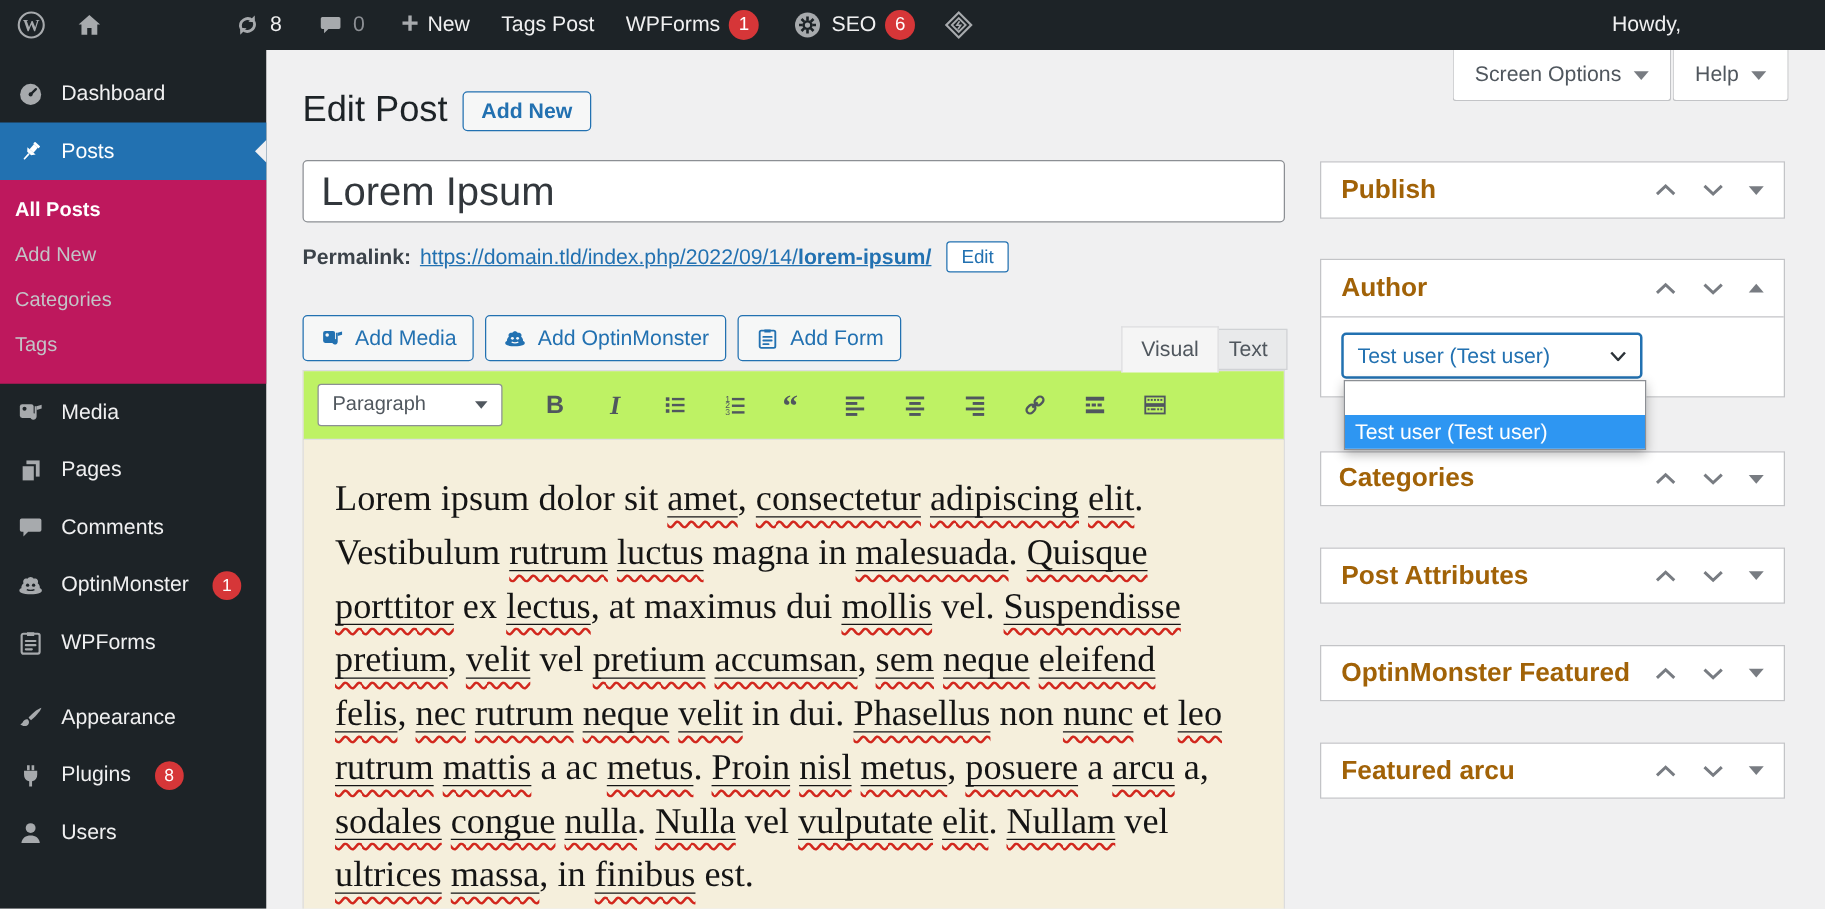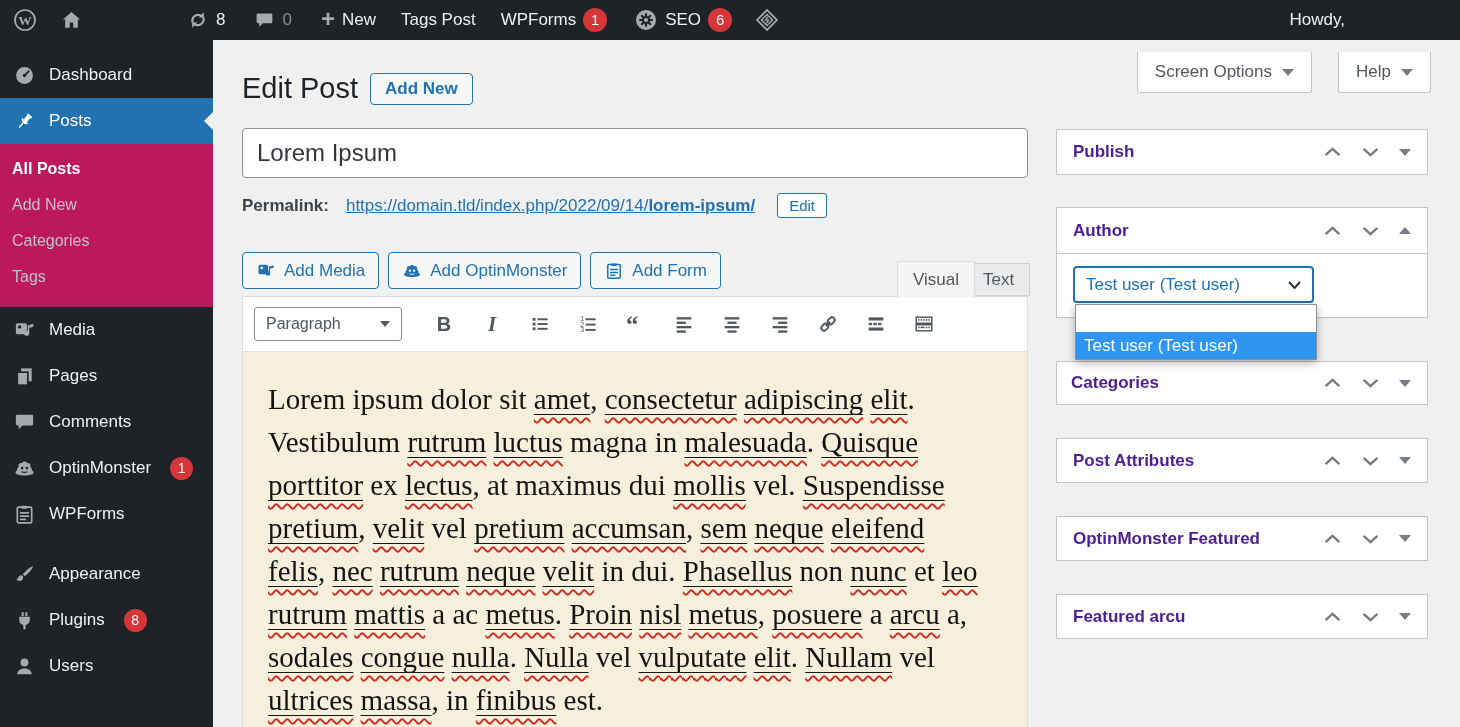--- a/index.html
+++ b/index.html
@@ -31,55 +31,55 @@
   .sb-badge{background:#d63638;color:#fff;border-radius:50%;min-width:23px;height:23px;
             line-height:23px;text-align:center;font-size:14px;display:inline-block;margin-left:6px}
   .submenu{background:#be185d;padding:7px 0 12px}
   .submenu-item{padding:9px 12px;color:#c3c4c7;font-size:16px;cursor:pointer}
   .submenu-item.current{color:#fff;font-weight:700}
   .menu-sep{height:14px}
 
   
   .content{position:absolute;left:213px;top:40px;right:0;bottom:0;background:#f0f0f1;overflow:hidden}
 
-  .screen-tabs{position:absolute;top:12px;right:29px;display:flex;gap:26px;z-index:50}
+  .screen-tabs{position:absolute;top:0;right:29px;display:flex;gap:1px;z-index:50}
   .screen-tab{background:#fff;border:1px solid #c3c4c7;border-top:none;border-radius:0 0 3px 3px;
               height:40px;display:flex;align-items:center;gap:10px;padding:0 17px;color:#50575e;font-size:17px;cursor:pointer}
   .tri-down{width:0;height:0;border-left:6px solid transparent;border-right:6px solid transparent;border-top:7px solid #787c82}
   .tri-up{width:0;height:0;border-left:6px solid transparent;border-right:6px solid transparent;border-bottom:7px solid #787c82}
 
   .page-header{position:absolute;left:29px;top:32px;display:flex;align-items:center;gap:12px}
   .page-title{font-size:29px;font-weight:400;color:#1d2327}
   .btn-add-new{border:1px solid #2271b1;background:#f6f7f7;color:#2271b1;border-radius:4px;
                font-size:17px;font-weight:600;padding:5px 14px;cursor:pointer}
 
   .title-input{position:absolute;left:29px;top:88px;width:786px;height:50px;box-sizing:border-box;
-               border:1px solid #8c8f94;border-radius:4px;background:#fff;font-size:24px;color:#32373c;
+               border:1px solid #8c8f94;border-radius:4px;background:#fff;font-size:32px;color:#32373c;
                padding:0 14px;font-family:"Liberation Sans",sans-serif}
 
-  .permalink-row{position:absolute;left:29px;top:153px;display:flex;align-items:center;gap:17px;font-size:17px;color:#3c434a}
+  .permalink-row{position:absolute;left:29px;top:153px;display:flex;align-items:center;gap:7px;font-size:17px;color:#3c434a}
   .permalink-label{font-weight:600}
   .permalink-link{color:#2271b1;text-decoration:underline;cursor:pointer}
   .permalink-link b{font-weight:700}
   .btn-edit{border:1px solid #2271b1;background:#fff;color:#2271b1;border-radius:3px;
             font-size:15px;padding:3px 11px;margin-left:5px;cursor:pointer}
 
   .media-row{position:absolute;left:29px;top:212px;display:flex;gap:9px;z-index:5}
   .btn-media{border:1px solid #2271b1;background:#f6f7f7;color:#2271b1;border-radius:4px;height:37px;
              display:flex;align-items:center;gap:8px;padding:0 13px;font-size:17px;cursor:pointer;--bg:#f6f7f7}
   .btn-media svg{width:20px;height:20px}
 
   .editor-tab{position:absolute;height:35px;box-sizing:border-box;display:flex;align-items:center;
               padding:0 15px;font-size:17px;color:#50575e;cursor:pointer}
   .tab-visual{left:684px;top:221px;background:#f5f5f5;border:1px solid #dcdcde;border-bottom:none;height:37px;z-index:6}
   .tab-text{left:754px;top:223px;background:#e9eaeb;border:1px solid #d0d2d5;height:33px}
 
   .editor-box{position:absolute;left:29px;top:256px;width:786px;height:500px;box-sizing:border-box;
               border:1px solid #dcdcde;background:#f5efdc;display:flex;flex-direction:column}
-  .mce-toolbar{height:55px;box-sizing:border-box;background:#ffffff;border-bottom:1px solid #e0e0e0;
+  .mce-toolbar{height:55px;box-sizing:border-box;background:#bef264;border-bottom:1px solid #e0e0e0;
                display:flex;align-items:center;padding:0 11px;gap:8px}
   .format-select{width:148px;height:34px;box-sizing:border-box;border:1px solid #8c8f94;border-radius:3px;
                  background:#fff;color:#50575e;font-size:16px;display:flex;align-items:center;
                  justify-content:space-between;padding:0 11px;margin-right:14px;cursor:pointer}
   .fmt-tri{width:0;height:0;border-left:5px solid transparent;border-right:5px solid transparent;border-top:6px solid #50575e}
   .tb-btn{width:40px;height:34px;display:flex;align-items:center;justify-content:center;color:#50575e;cursor:pointer;border-radius:2px}
   .tb-btn svg{width:22px;height:22px}
   .tb-b{font-size:20px;font-weight:800;font-family:"Liberation Sans",sans-serif}
   .tb-i{font-size:21px;font-style:italic;font-family:"Liberation Serif",serif;font-weight:600}
 
@@ -87,21 +87,21 @@
                font-size:29px;line-height:43px;color:#141414;cursor:text}
   .sq{text-decoration:underline wavy #d2281e;text-decoration-thickness:1.5px;
       text-underline-offset:8px;text-decoration-skip-ink:none}
   .su{text-decoration:underline solid #141414;text-decoration-thickness:1px;
       text-underline-offset:5px;text-decoration-skip-ink:none}
 
   
   .side-col{position:absolute;left:843px;top:89px;width:372px}
   .postbox{background:#fff;border:1px solid #c3c4c7;box-sizing:border-box;position:relative}
   .postbox-header{height:44px;display:flex;align-items:center;padding:0 16px}
-  .postbox-title{font-size:17px;font-weight:600;color:#4c1d95}
+  .postbox-title{font-size:21px;font-weight:600;color:#a16207}
   .postbox-ctrls{margin-left:auto;display:flex;align-items:center;gap:19px}
   .ctrl{cursor:pointer;display:flex;align-items:center}
   .chev{width:19px;height:12px}
   .mb32{margin-bottom:32px}.mb43{margin-bottom:43px}.mb33{margin-bottom:33px}
   .author-body{border-top:1px solid #c3c4c7;padding:12px 16px 14px}
   .author-select{width:241px;height:37px;box-sizing:border-box;border:2px solid #2271b1;border-radius:4px;
                  background:#fff;color:#2271b1;font-size:17px;display:flex;align-items:center;
                  justify-content:space-between;padding:0 11px;cursor:pointer}
   .sel-chev{width:13px;height:8px}
   .dropdown{position:absolute;left:18px;top:96px;width:240px;background:#fff;border:1px solid #8c8f94;

